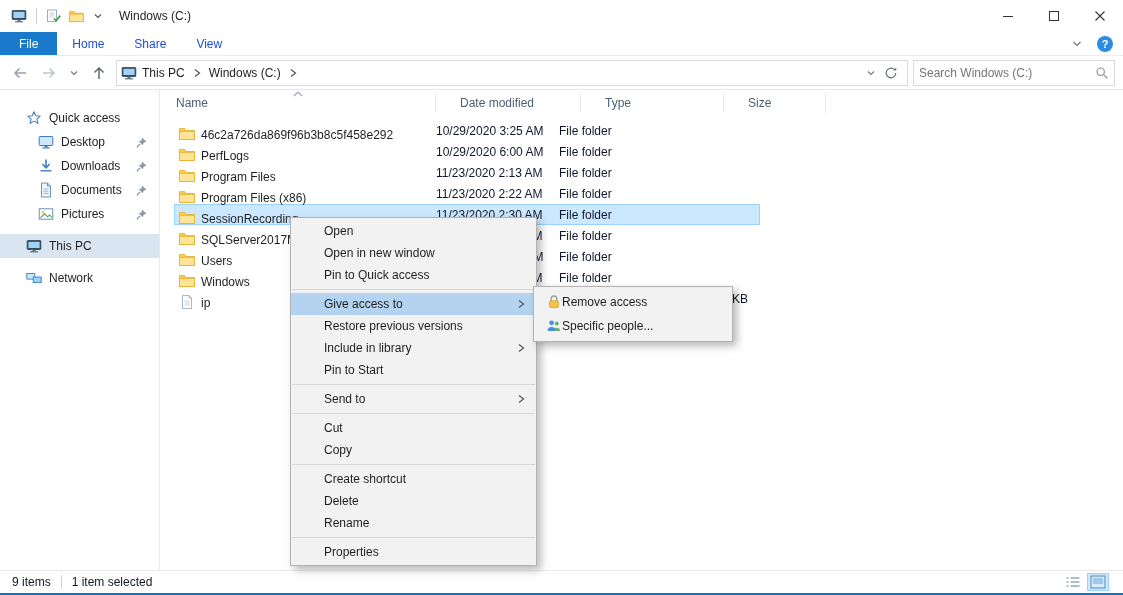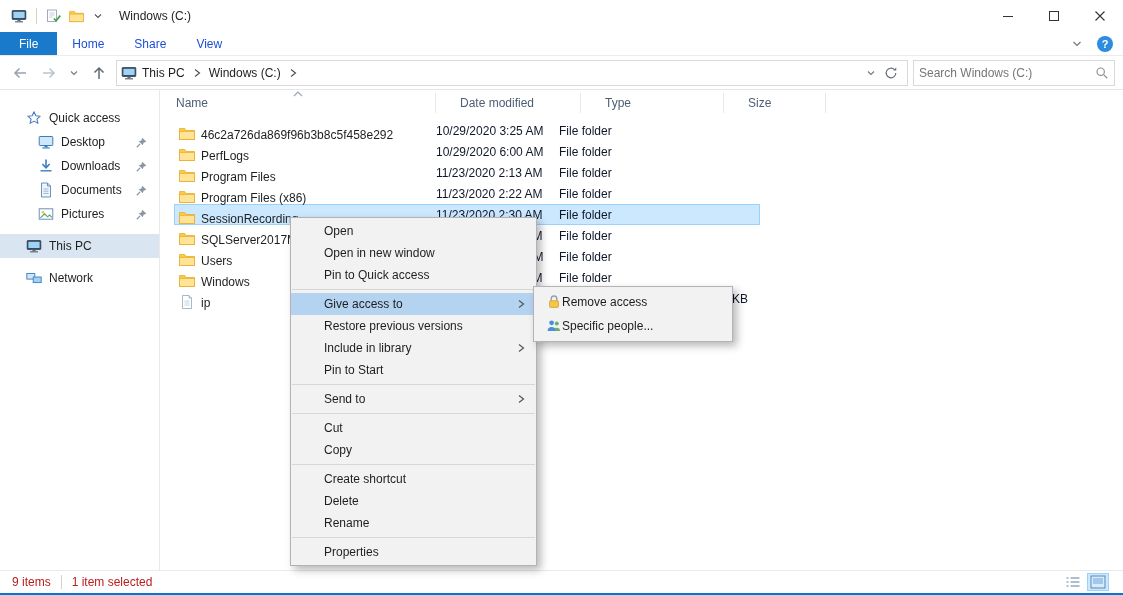--- a/index.html
+++ b/index.html
@@ -75,21 +75,21 @@
   .menu-item.highlighted{background:var(--menu-highlight);}
   .submenu-arrow{margin-left:auto;}
   .menu-sep{height:1px;background:#d7d7d7;margin:3px 1px;}
 
   .submenu{position:absolute;left:533px;top:286px;width:200px;background:#f2f2f2;
            border:1px solid #b3b3b3;box-shadow:4px 4px 8px rgba(0,0,0,.28);padding:3px 0;z-index:21;}
   .submenu-item{height:24px;display:flex;align-items:center;padding:0 12px;}
   .submenu-item .icon{width:16px;height:16px;}
 
   
-  .statusbar{height:23px;display:flex;align-items:center;padding:0 12px;gap:10px;border-top:1px solid #eaeaea;color:#b91c1c;}
+  .statusbar{height:23px;display:flex;align-items:center;padding:0 12px;gap:10px;border-top:1px solid #eaeaea;color:#0f172a;}
   .status-sep{width:1px;height:14px;background:#d0d0d0;}
   .view-btns{margin-left:auto;display:flex;gap:3px;padding-right:2px;}
   .view-btn{width:22px;height:18px;display:flex;align-items:center;justify-content:center;}
   .view-btn.active{background:var(--selection-bg);box-shadow:inset 0 0 0 1px var(--selection-border);}
   .bottom-strip{height:2px;background:var(--taskbar-strip);}
 </style>
 </head>
 <body>
 
 <div class="titlebar">

